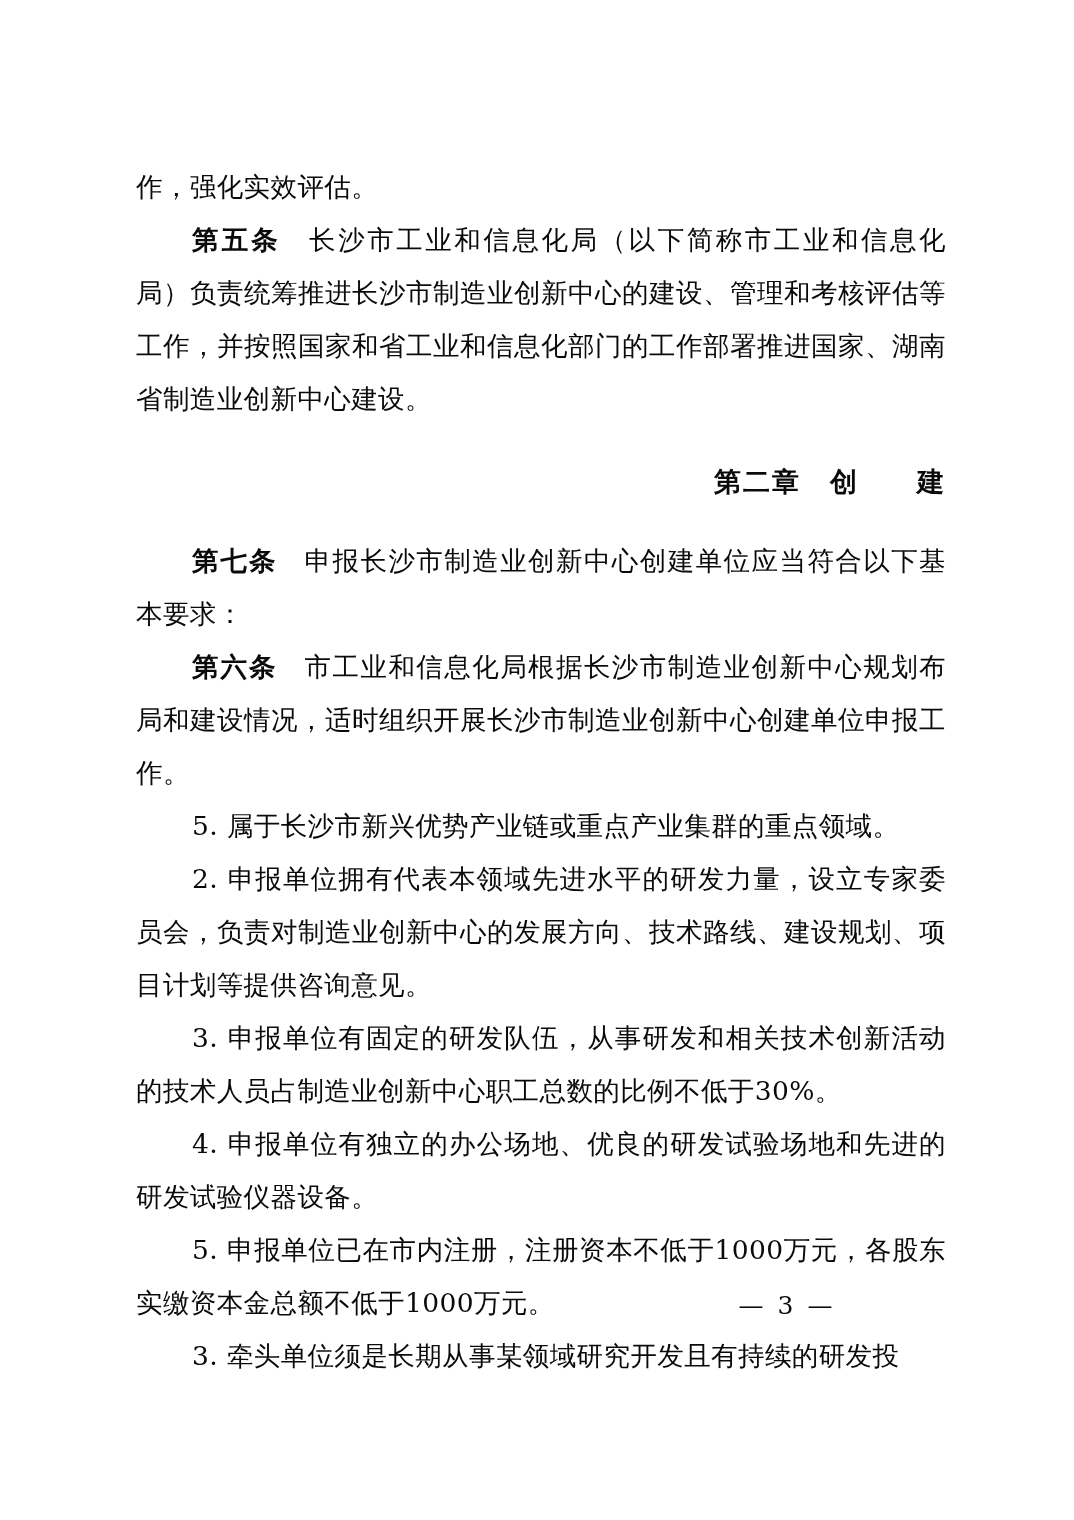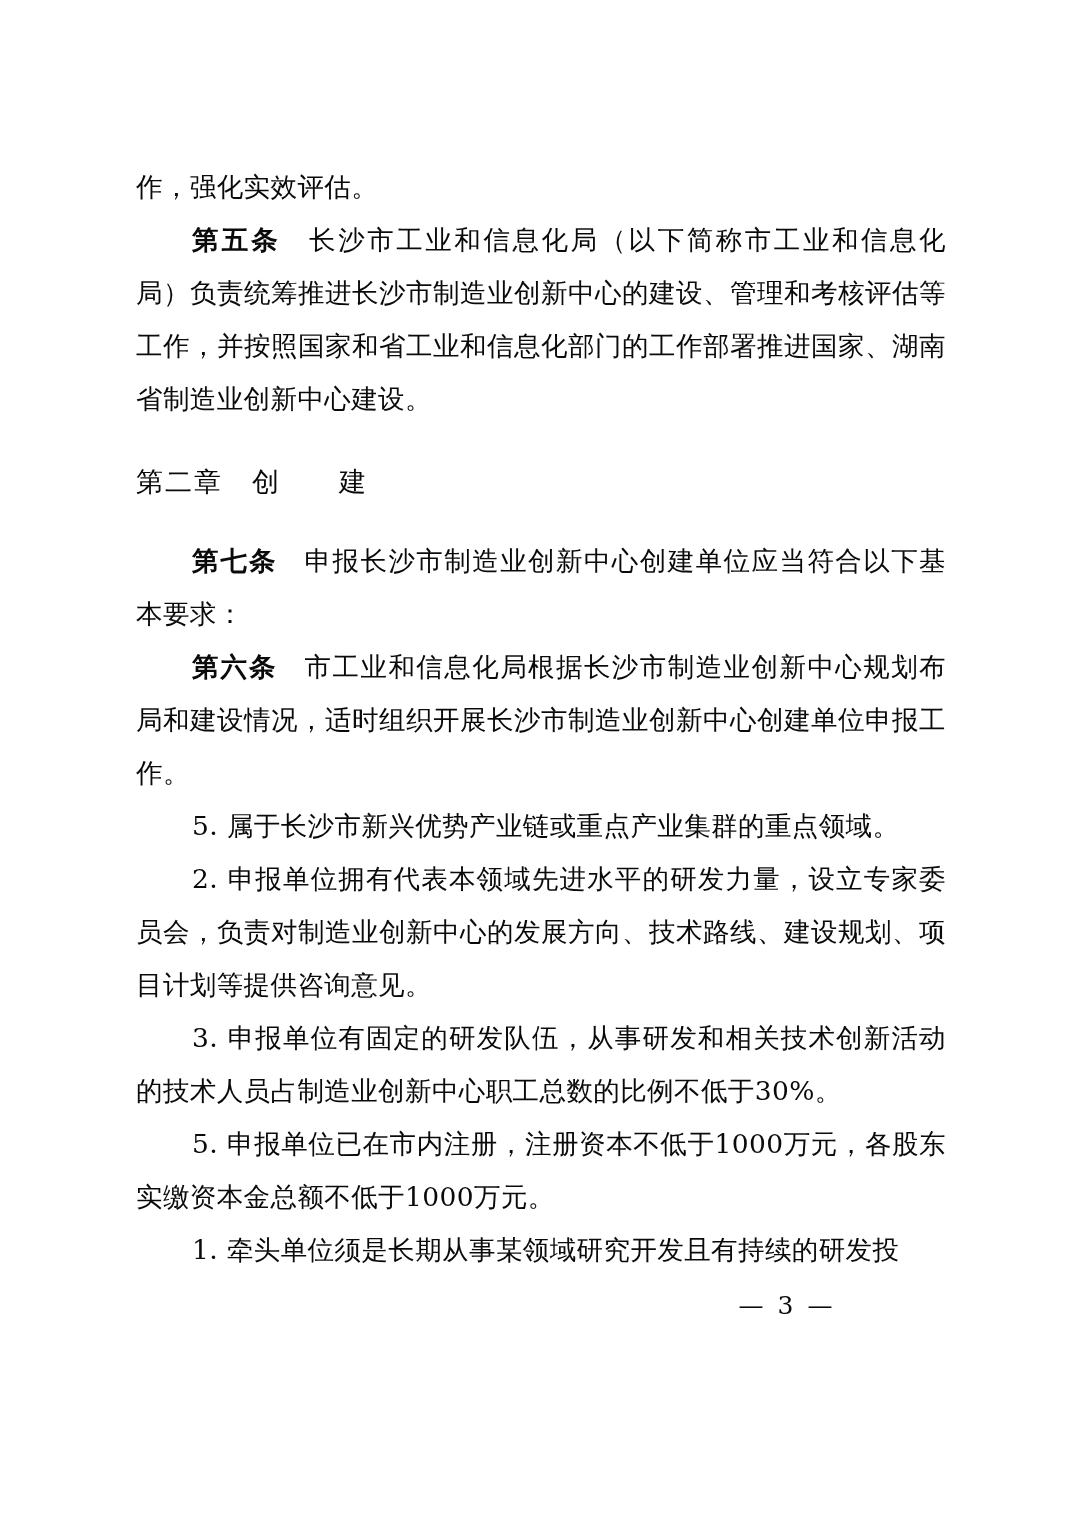--- a/index.html
+++ b/index.html
@@ -31,22 +31,22 @@
     letter-spacing: 0.4px;
     margin: 0;
     font-family: "DejaVu Serif", "Liberation Serif", serif;
   }
   .indent2 {
     text-indent: 56px;
   }
   .chapter-title {
     font-size: 27px;
     line-height: 53px;
-    font-weight: normal;
-    text-align: left;
+    font-weight: bold;
+    text-align: right;
     margin: 30px 0 26px 0;
     letter-spacing: 2px;
     font-family: "DejaVu Serif", "Liberation Serif", serif;
   }
   .art-label {
     font-weight: bold;
     letter-spacing: 1px;
     margin-top: 12px;
   }
   .page-number {
@@ -86,23 +86,24 @@
     <p class="para indent2">
       <span class="art-label">第六条</span><span style="display:inline-block;width:26px"></span><span>市工业和信息化局根据长沙市制造业创新中心规划布局和建设情况，适时组织开展长沙市制造业创新中心创建单位申报工作。</span>
     </p>
 
     <p class="para indent2">5. 属于长沙市新兴优势产业链或重点产业集群的重点领域。</p>
 
     <p class="para indent2">2. 申报单位拥有代表本领域先进水平的研发力量，设立专家委员会，负责对制造业创新中心的发展方向、技术路线、建设规划、项目计划等提供咨询意见。</p>
 
     <p class="para indent2">3. 申报单位有固定的研发队伍，从事研发和相关技术创新活动的技术人员占制造业创新中心职工总数的比例不低于30%。</p>
 
+    <p class="para indent2">4. 申报单位有独立的办公场地、优良的研发试验场地和先进的研发试验仪器设备。</p>
 
     <p class="para indent2">5. 申报单位已在市内注册，注册资本不低于1000万元，各股东实缴资本金总额不低于1000万元。</p>
 
-    <p class="para indent2">1. 牵头单位须是长期从事某领域研究开发且有持续的研发投</p>
+    <p class="para indent2">3. 牵头单位须是长期从事某领域研究开发且有持续的研发投</p>
 
   </div>
 
   <div class="page-number">
     <span class="pn-inner">— 3 —</span>
   </div>
 </div>
 
 </body></html>

